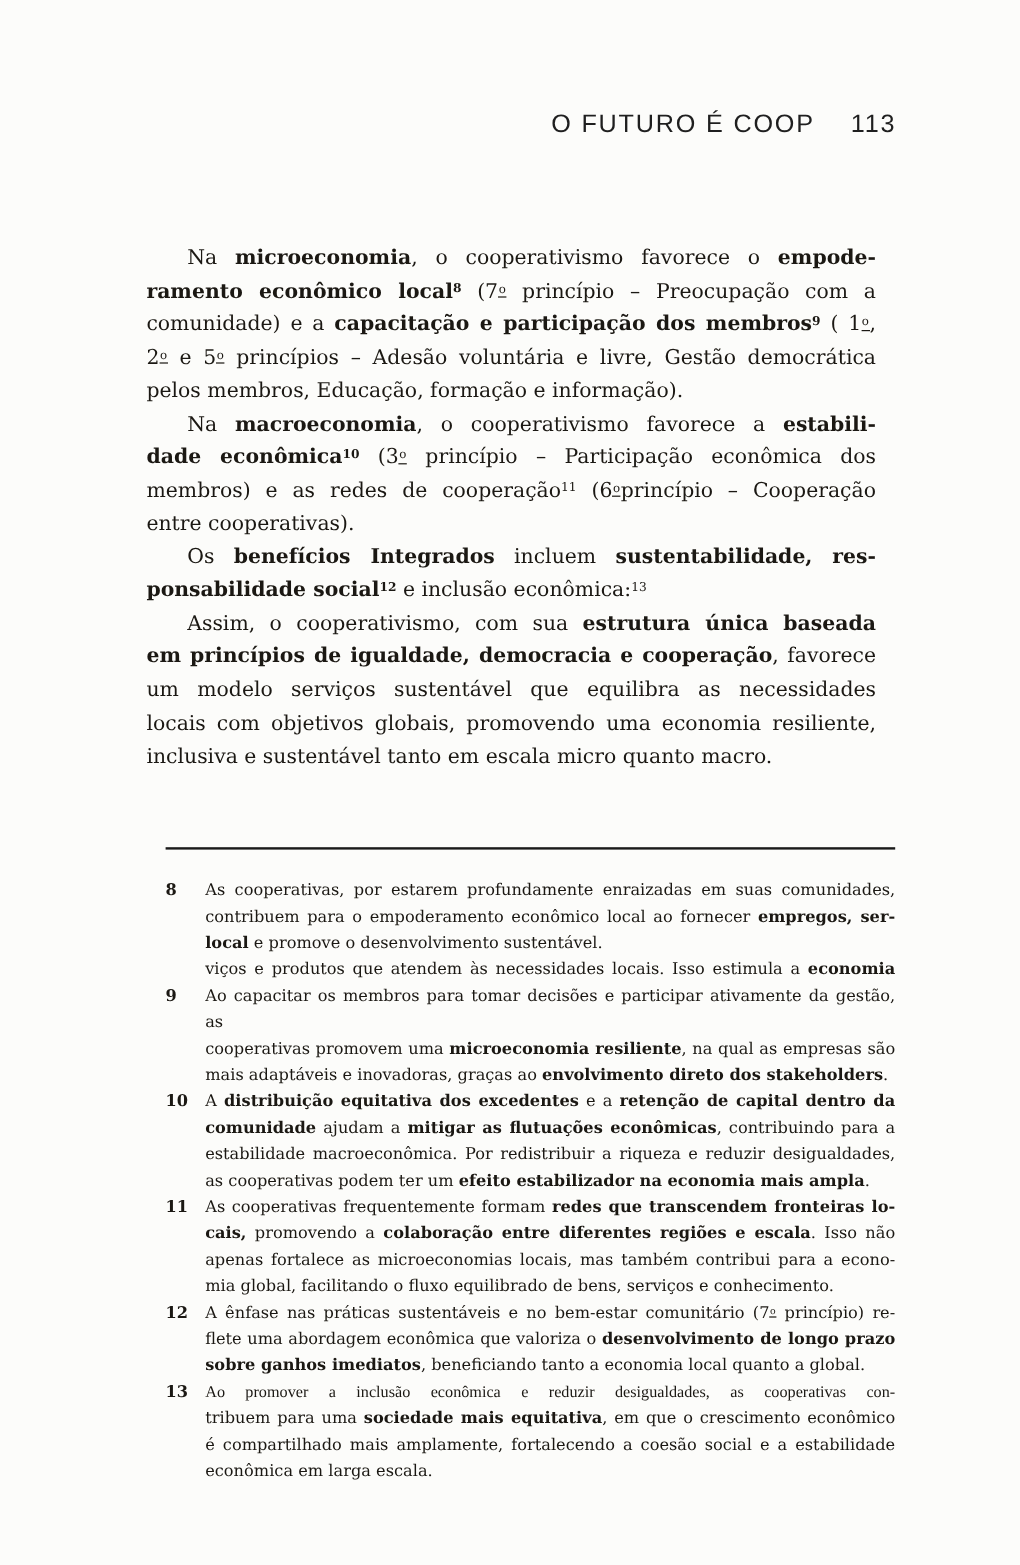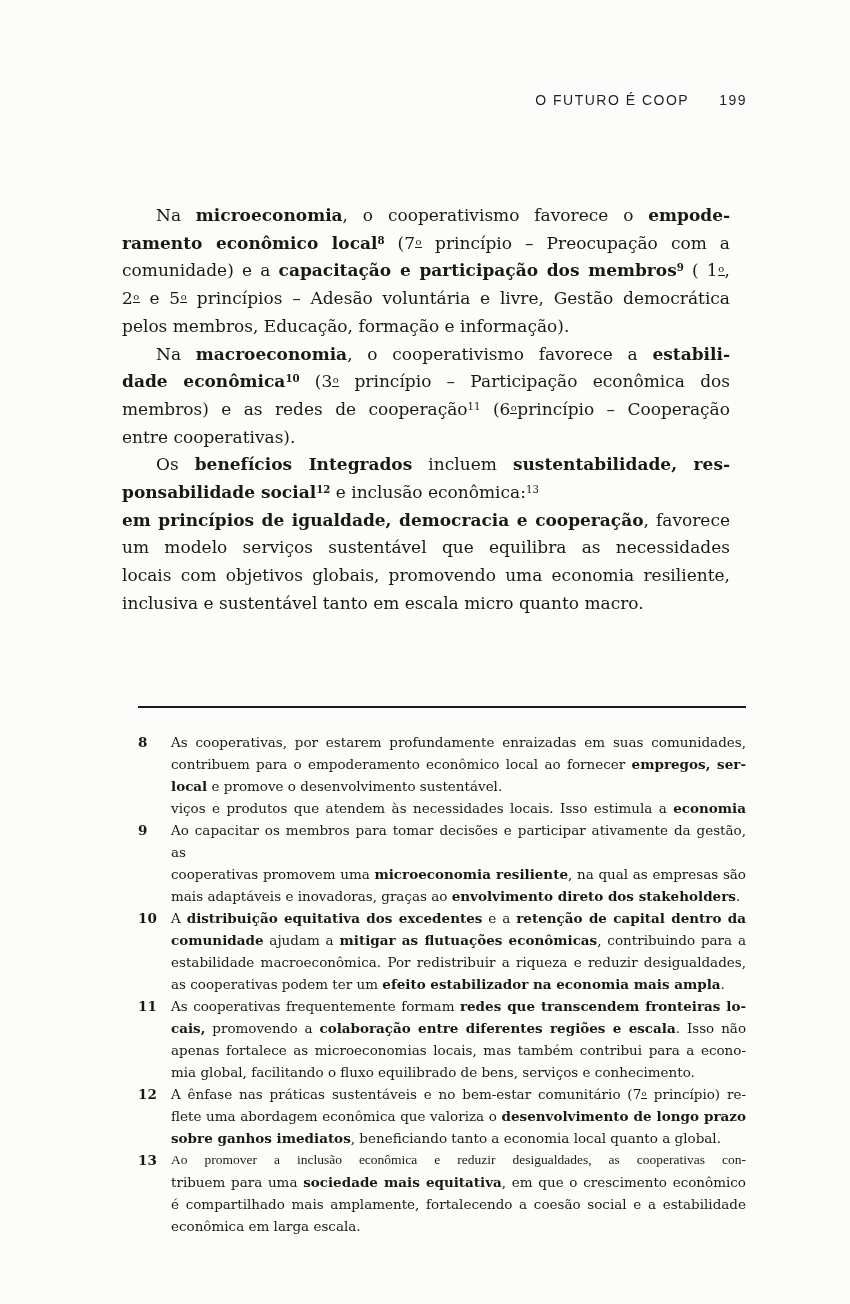--- a/index.html
+++ b/index.html
@@ -8,21 +8,21 @@
     width:850px; height:1304px;
     background:#fcfcfa;
     color:#1b1813;
     font-family:"DejaVu Serif", serif;
     overflow:hidden;
   }
   .header {
     position:absolute; top:92px; right:103px;
     display:flex; gap:30px; align-items:baseline;
     font-family:"Liberation Sans", sans-serif;
-    font-size:14px; font-weight:400;
+    font-size:21px; font-weight:400;
     letter-spacing:1.5px; color:#1f1f1f;
     white-space:nowrap;
   }
   .body-text {
     position:absolute; top:202px; left:122px; width:608px;
     font-size:17px; line-height:27.7px;
   }
   .line { text-align:justify; text-align-last:justify; }
   .line.last { text-align:left; text-align-last:left; }
   .line.first { text-indent:34px; }
@@ -43,21 +43,21 @@
   .footnote { display:flex; }
   .fn-num { flex:0 0 33px; width:33px; font-weight:bold; }
   .fn-text { flex:1; min-width:0; }
 </style>
 </head>
 <body>
 
 <div class="page" style="background: rgb(252, 252, 250); color: rgb(27, 24, 19);">
   <div class="header">
     <span>O FUTURO É COOP</span>
-    <span>199</span>
+    <span>113</span>
   </div>
 
   <div class="body-text">
       <div class="para">
         <div class="line first">Na <b>microeconomia</b>, o cooperativismo favorece o <b>empode-</b></div>
         <div class="line"><b>ramento econômico local<sup>8</sup></b> (7<span class="ord">o</span> princípio – Preocupação com a</div>
         <div class="line">comunidade) e a <b>capacitação e participação dos membros<sup>9</sup></b> ( 1<span class="ord">o</span>,</div>
         <div class="line">2<span class="ord">o</span> e 5<span class="ord">o</span> princípios – Adesão voluntária e livre, Gestão democrática</div>
         <div class="line last">pelos membros, Educação, formação e informação).</div>
       </div>
@@ -65,20 +65,21 @@
         <div class="line first">Na <b>macroeconomia</b>, o cooperativismo favorece a <b>estabili-</b></div>
         <div class="line"><b>dade econômica<sup>10</sup></b> (3<span class="ord">o</span> princípio – Participação econômica dos</div>
         <div class="line">membros) e as redes de cooperação<sup>11</sup> (6<span class="ord">o</span>princípio – Cooperação</div>
         <div class="line last">entre cooperativas).</div>
       </div>
       <div class="para">
         <div class="line first">Os <b>benefícios Integrados</b> incluem <b>sustentabilidade, res-</b></div>
         <div class="line last"><b>ponsabilidade social<sup>12</sup></b> e inclusão econômica:<sup>13</sup></div>
       </div>
       <div class="para">
+        <div class="line first">Assim, o cooperativismo, com sua <b>estrutura única baseada</b></div>
         <div class="line"><b>em princípios de igualdade, democracia e cooperação</b>, favorece</div>
         <div class="line">um modelo serviços sustentável que equilibra as necessidades</div>
         <div class="line">locais com objetivos globais, promovendo uma economia resiliente,</div>
         <div class="line last">inclusiva e sustentável tanto em escala micro quanto macro.</div>
       </div>
     </div>
 
   <div class="rule" style="background: rgb(26, 26, 26);"></div>
 
   <div class="footnotes">

